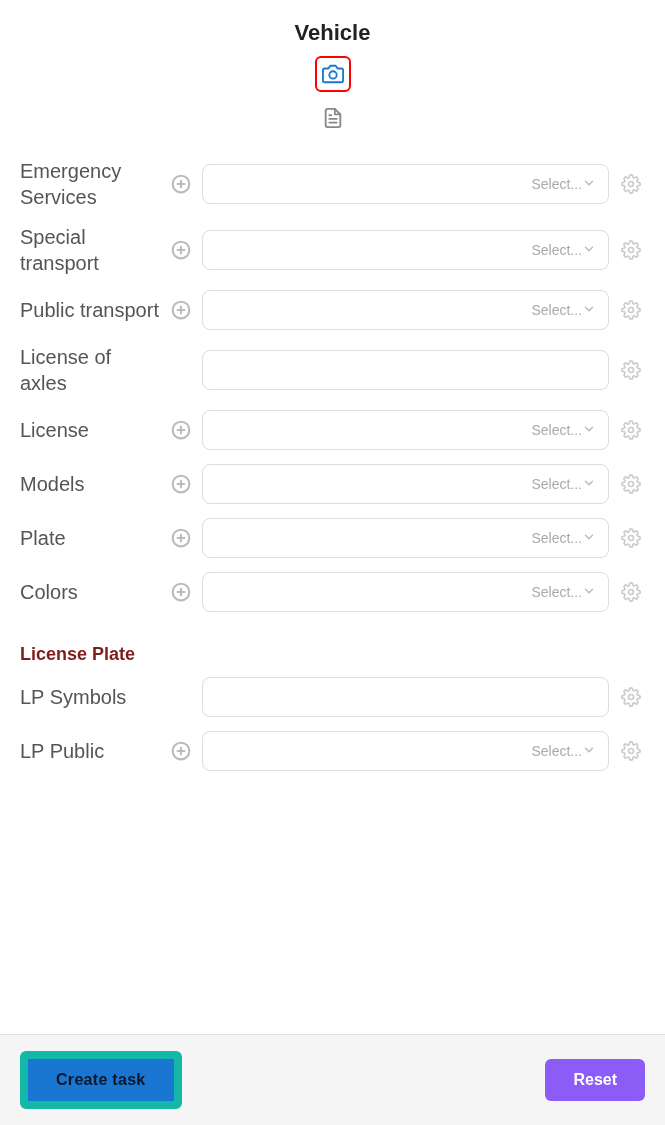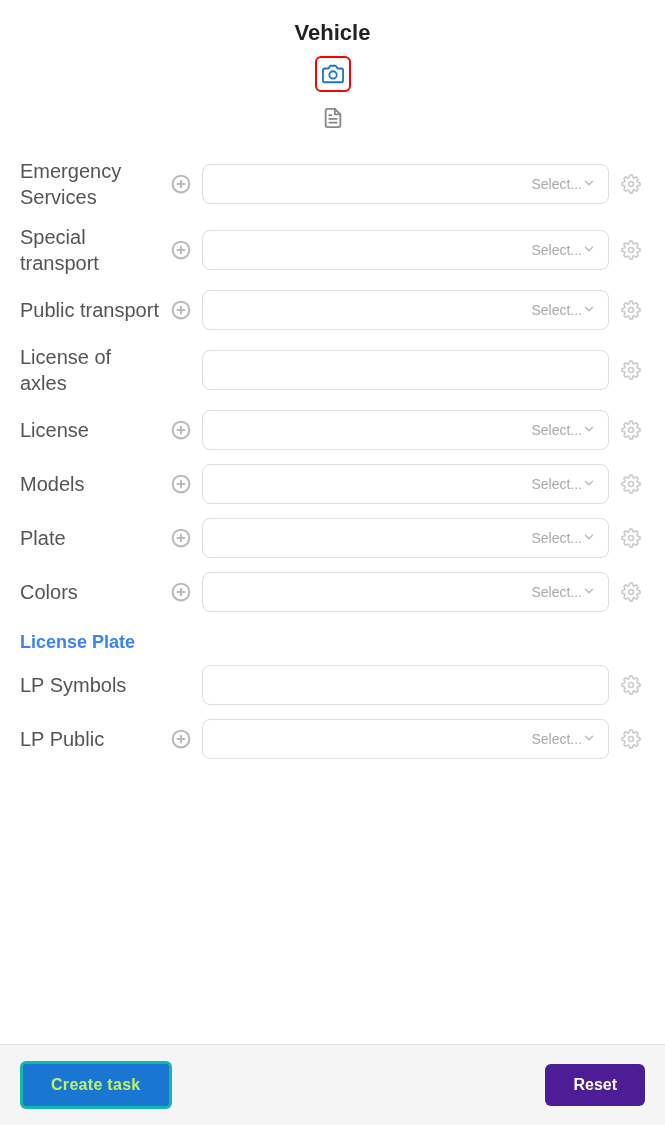--- a/index.html
+++ b/index.html
@@ -63,22 +63,22 @@
     }
 
     .doc-icon-wrapper svg {
       width: 22px;
       height: 22px;
     }
 
     .section-title {
       font-size: 18px;
       font-weight: 700;
-      color: #3b82f6;
-      margin: 20px 0 12px 0;
+      color: #7f1d1d;
+      margin: 32px 0 12px 0;
     }
 
     .field-row {
       display: flex;
       align-items: center;
       margin-bottom: 14px;
       gap: 8px;
     }
 
     .field-label {
@@ -162,32 +162,32 @@
       background: #f5f5f5;
       border-top: 1px solid #e0e0e0;
       padding: 16px 20px;
       display: flex;
       justify-content: space-between;
       align-items: center;
     }
 
     .create-task-btn {
       background: #1976D2;
-      color: #bef264;
-      border: 3px solid #14b8a6;
+      color: #0f172a;
+      border: 8px solid #14b8a6;
       border-radius: 6px;
       padding: 12px 28px;
       font-size: 16px;
       font-weight: 700;
       cursor: pointer;
       letter-spacing: 0.3px;
     }
 
     .reset-btn {
-      background: #4c1d95;
+      background: #8b5cf6;
       color: #fff;
       border: none;
       border-radius: 6px;
       padding: 12px 28px;
       font-size: 16px;
       font-weight: 600;
       cursor: pointer;
     }
 
     .no-plus-spacer {

